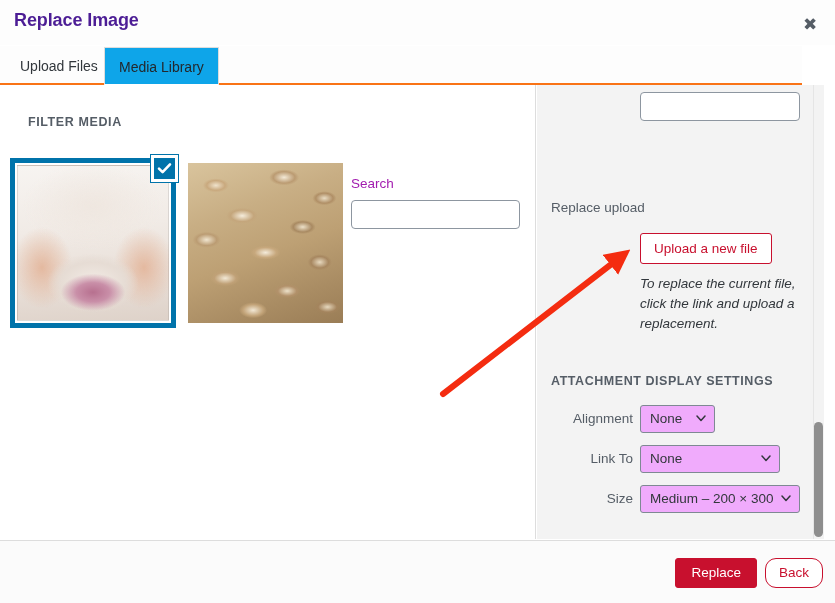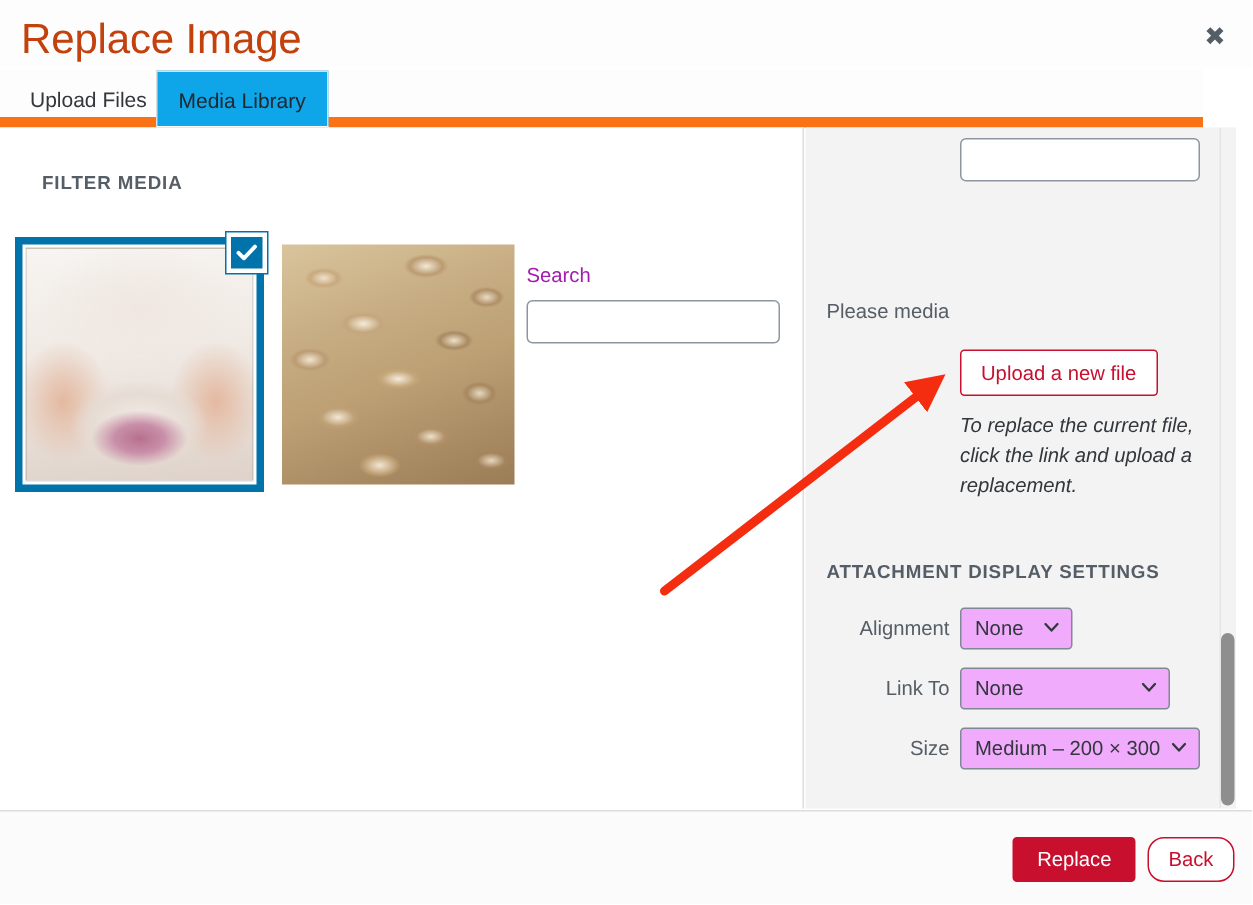--- a/index.html
+++ b/index.html
@@ -23,23 +23,23 @@
   .modal-header {
     position: absolute;
     top: 0; left: 0;
     width: 835px;
     height: 45px;
     background: #fdfdfd;
   }
   .modal-title {
     position: absolute;
     left: 14px; top: 10px;
-    font-size: 28px;
-    font-weight: normal;
-    color: #c2410c;
+    font-size: 18px;
+    font-weight: bold;
+    color: #4c1d95;
     letter-spacing: -0.1px;
   }
   .close-btn {
     position: absolute;
     right: 14px; top: 14px;
     width: 22px; height: 22px;
     line-height: 22px;
     text-align: center;
     font-size: 17px;
     color: #555d66;
@@ -49,21 +49,21 @@
     padding: 0;
     font-family: "Liberation Sans", sans-serif;
   }
 
   
   .tabs {
     position: absolute;
     top: 46px; left: 0;
     width: 802px;
     height: 39px;
-    border-bottom: 7px solid #f97316;
+    border-bottom: 2px solid #f97316;
     background: #fdfdfd;
   }
   .tab {
     position: absolute;
     top: 1px;
     height: 38px;
     line-height: 38px;
     padding: 0 14px;
     font-size: 14px;
     color: #32373c;
@@ -401,21 +401,21 @@
       </div>
 
     </div>
   </div>
 
   <div class="sidebar">
 
     <input class="url-input" type="text" value="" style="">
 
 
-    <div class="replace-media-label">Please media</div>
+    <div class="replace-media-label">Replace upload</div>
 
     <button class="upload-new-file-btn">Upload a new file</button>
 
     <div class="replace-help">To replace the current file, click the link and upload a replacement.</div>
 
     <div class="ads-heading">ATTACHMENT DISPLAY SETTINGS</div>
 
     <div class="setting-row row-alignment">
       <div class="setting-label">Alignment</div>
       <div class="select-wrap">

